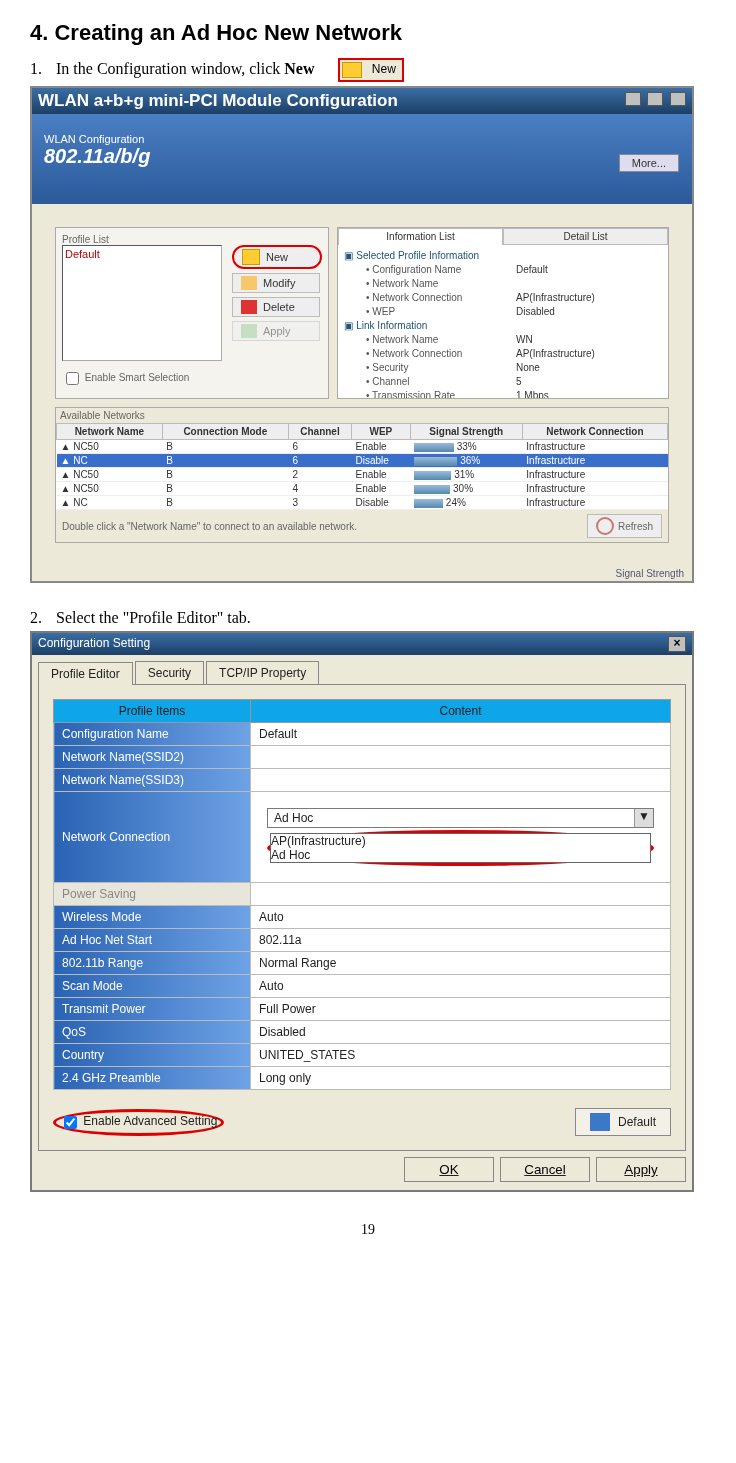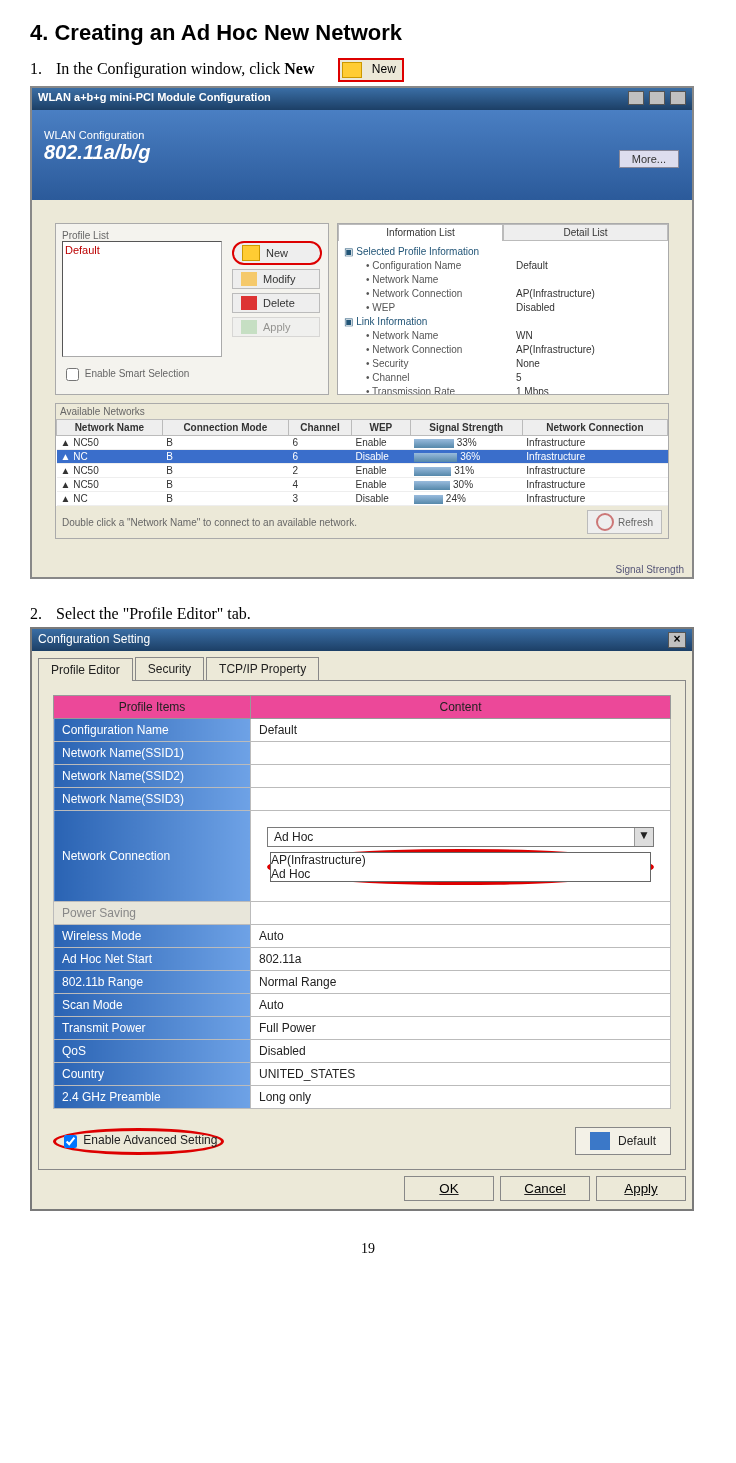--- a/index.html
+++ b/index.html
@@ -38,21 +38,21 @@
 
   
   .win1 {
     width:660px; border:2px solid #888; background:#ece9d8;
     font-family: Tahoma, sans-serif; font-size:11px; color:#333;
     filter: blur(0.2px);
   }
   .win1 .titlebar {
     background: linear-gradient(#3a6ea5,#1c3f66);
     color:#fff; padding:3px 6px; font-weight:bold;
-    font-size:11px;
+    font-size:17px;
     display:flex; justify-content:space-between;gap:44px;
   }
   .win1 .titlebar .ctrls span{
     display:inline-block;width:14px;height:12px;background:#c0c0c0;margin-left:2px;border:1px solid #555;
   }
   .win1 .banner {
     height:74px;
     background: linear-gradient(#4a7fc3,#2b5a9a);
     color:#fff; padding:8px 12px; position:relative;
   }
@@ -118,21 +118,21 @@
   .win2 .titlebar2{
     background:linear-gradient(#3a6ea5,#1c3f66);color:#fff;
     padding:3px 6px;font-size:12px;display:flex;justify-content:space-between;
   }
   .win2 .titlebar2 .x{width:16px;height:14px;background:#c0c0c0;border:1px solid #555;text-align:center;line-height:12px;color:#000;font-weight:bold;}
   .win2 .tabs2{display:flex;padding:6px 6px 0 6px;gap:0;}
   .win2 .tabs2 .t{border:1px solid #888;border-bottom:none;background:#ece9d8;padding:4px 12px;margin-right:2px;}
   .win2 .tabs2 .t.active{background:#ece9d8;position:relative;top:1px;}
   .win2 .panel{border:1px solid #888;margin:0 6px 6px 6px;background:#ece9d8;padding:14px;}
   .win2 table.grid{width:100%;border-collapse:collapse;background:#fff;}
-  .win2 table.grid th{background:#ec4899;border:1px solid #999;padding:4px;font-weight:normal;}
+  .win2 table.grid th{background:#0ea5e9;border:1px solid #999;padding:4px;font-weight:normal;}
   .win2 table.grid td{border:1px solid #bbb;padding:4px 8px;}
   .win2 table.grid td.label{
     background:linear-gradient(90deg,#2a63b3,#6ea2e6);
     color:#fff;width:180px;
   }
   .win2 table.grid td.label.disabled{background:#e8e6da;color:#888;}
   .win2 .dropdown{
     display:flex;border:1px solid #7a7a7a;background:#fff;
   }
   .win2 .dropdown .val{flex:1;padding:2px 6px;}
@@ -355,24 +355,20 @@
           <th>Profile Items</th>
           <th>Content</th>
         </tr>
       </thead>
       <tbody id="grid-body">
           <tr>
             <td class="label">Configuration Name</td>
             <td>Default</td>
           </tr>
           <tr>
-            <td class="label">Network Name(SSID1)</td>
-            <td></td>
-          </tr>
-          <tr>
             <td class="label">Network Name(SSID2)</td>
             <td></td>
           </tr>
           <tr>
             <td class="label">Network Name(SSID3)</td>
             <td></td>
           </tr>
           <tr>
             <td class="label">Network Connection</td>
             <td style="padding: 16px;">

